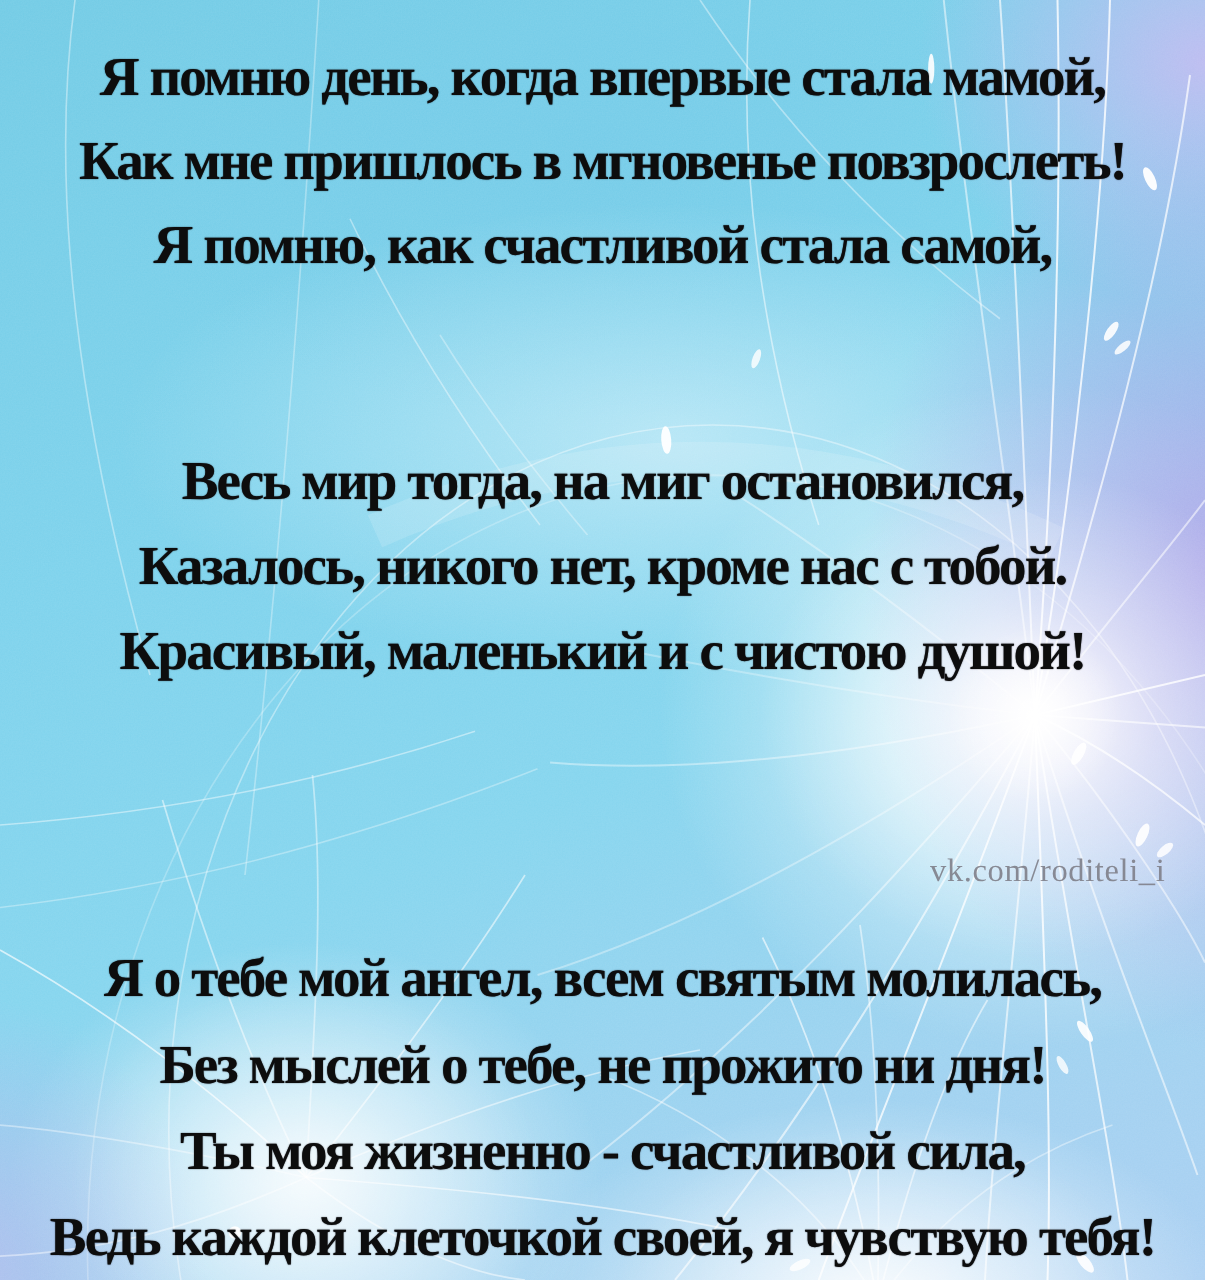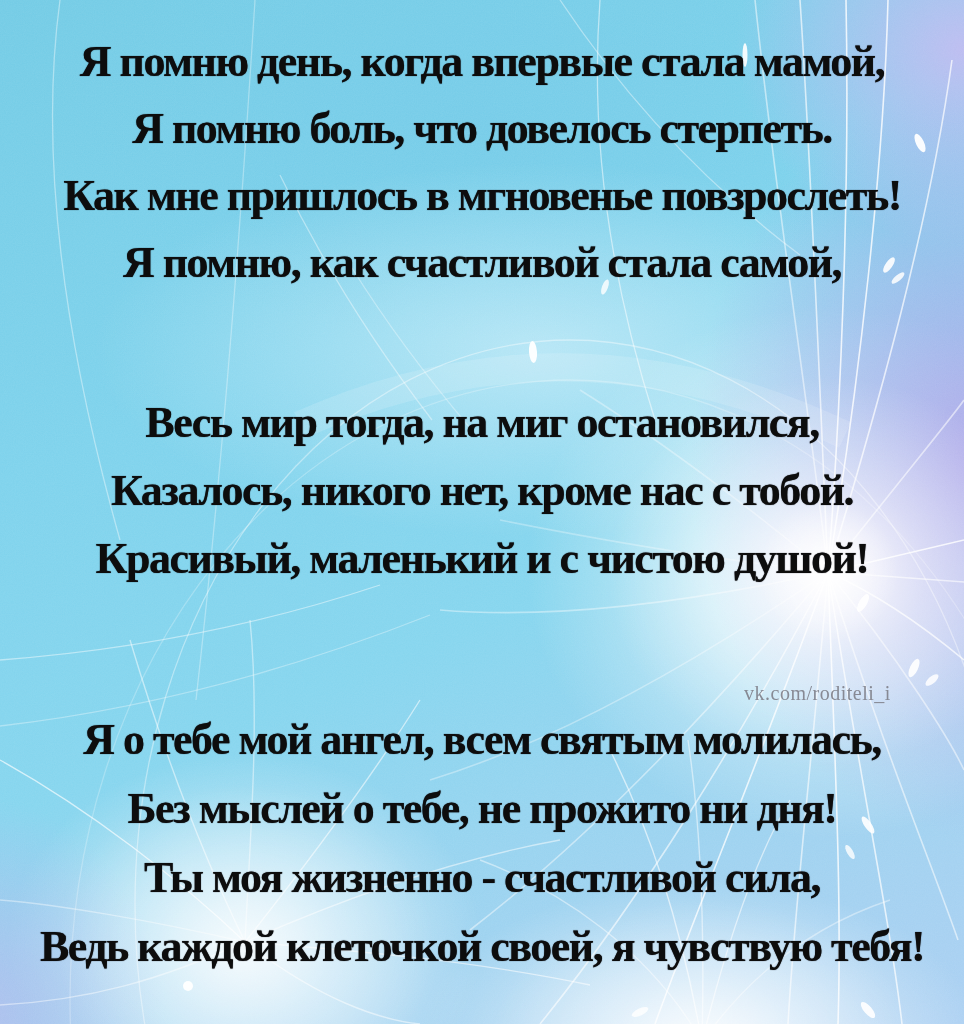--- a/index.html
+++ b/index.html
@@ -44,30 +44,30 @@
     justify-content: center;
     white-space: nowrap;
     font-weight: 700;
     font-size: 44px;
     letter-spacing: -1.5px;
     color: #0d0d0d;
     text-shadow: 0 0 1px rgba(10,10,18,0.85);
   }
   .stanza-1 { top: 28px; }
   .stanza-1 .line { height: 67px; }
-  .stanza-2 { top: 388px; }
+  .stanza-2 { top: 350px; }
   .stanza-2 .line { height: 68px; }
-  .stanza-3 { top: 705px; }
+  .stanza-3 { top: 748px; }
   .stanza-3 .line { height: 69px; }
   .watermark {
     position: absolute;
     z-index: 3;
     left: 744px;
     top: 682px;
-    font-size: 20px;
+    font-size: 26px;
     font-weight: 400;
     letter-spacing: 0.5px;
     color: #81828c;
     opacity: 0.92;
   }
 </style>
 </head>
 <body>
 
 <div class="canvas">
@@ -168,21 +168,20 @@
       <circle cx="188" cy="986" r="5" opacity="0.95"></circle>
       <ellipse cx="868" cy="1010" rx="4" ry="10" transform="rotate(-40 868 1010)" opacity="0.9"></ellipse>
       <ellipse cx="640" cy="1012" rx="3.5" ry="9" transform="rotate(65 640 1012)" opacity="0.8"></ellipse>
     </g>
 
     <rect width="964" height="1024" filter="url(#grain)" opacity="0.28"></rect>
   </svg>
 
   <div class="stanza stanza-1">
     <div class="line">Я помню день, когда впервые стала мамой,</div>
-    <div class="line">Я помню боль, что довелось стерпеть.</div>
     <div class="line">Как мне пришлось в мгновенье повзрослеть!</div>
     <div class="line">Я помню, как счастливой стала самой,</div>
   </div>
 
   <div class="stanza stanza-2">
     <div class="line">Весь мир тогда, на миг остановился,</div>
     <div class="line">Казалось, никого нет, кроме нас с тобой.</div>
     <div class="line">Красивый, маленький и с чистою душой!</div>
   </div>
 

